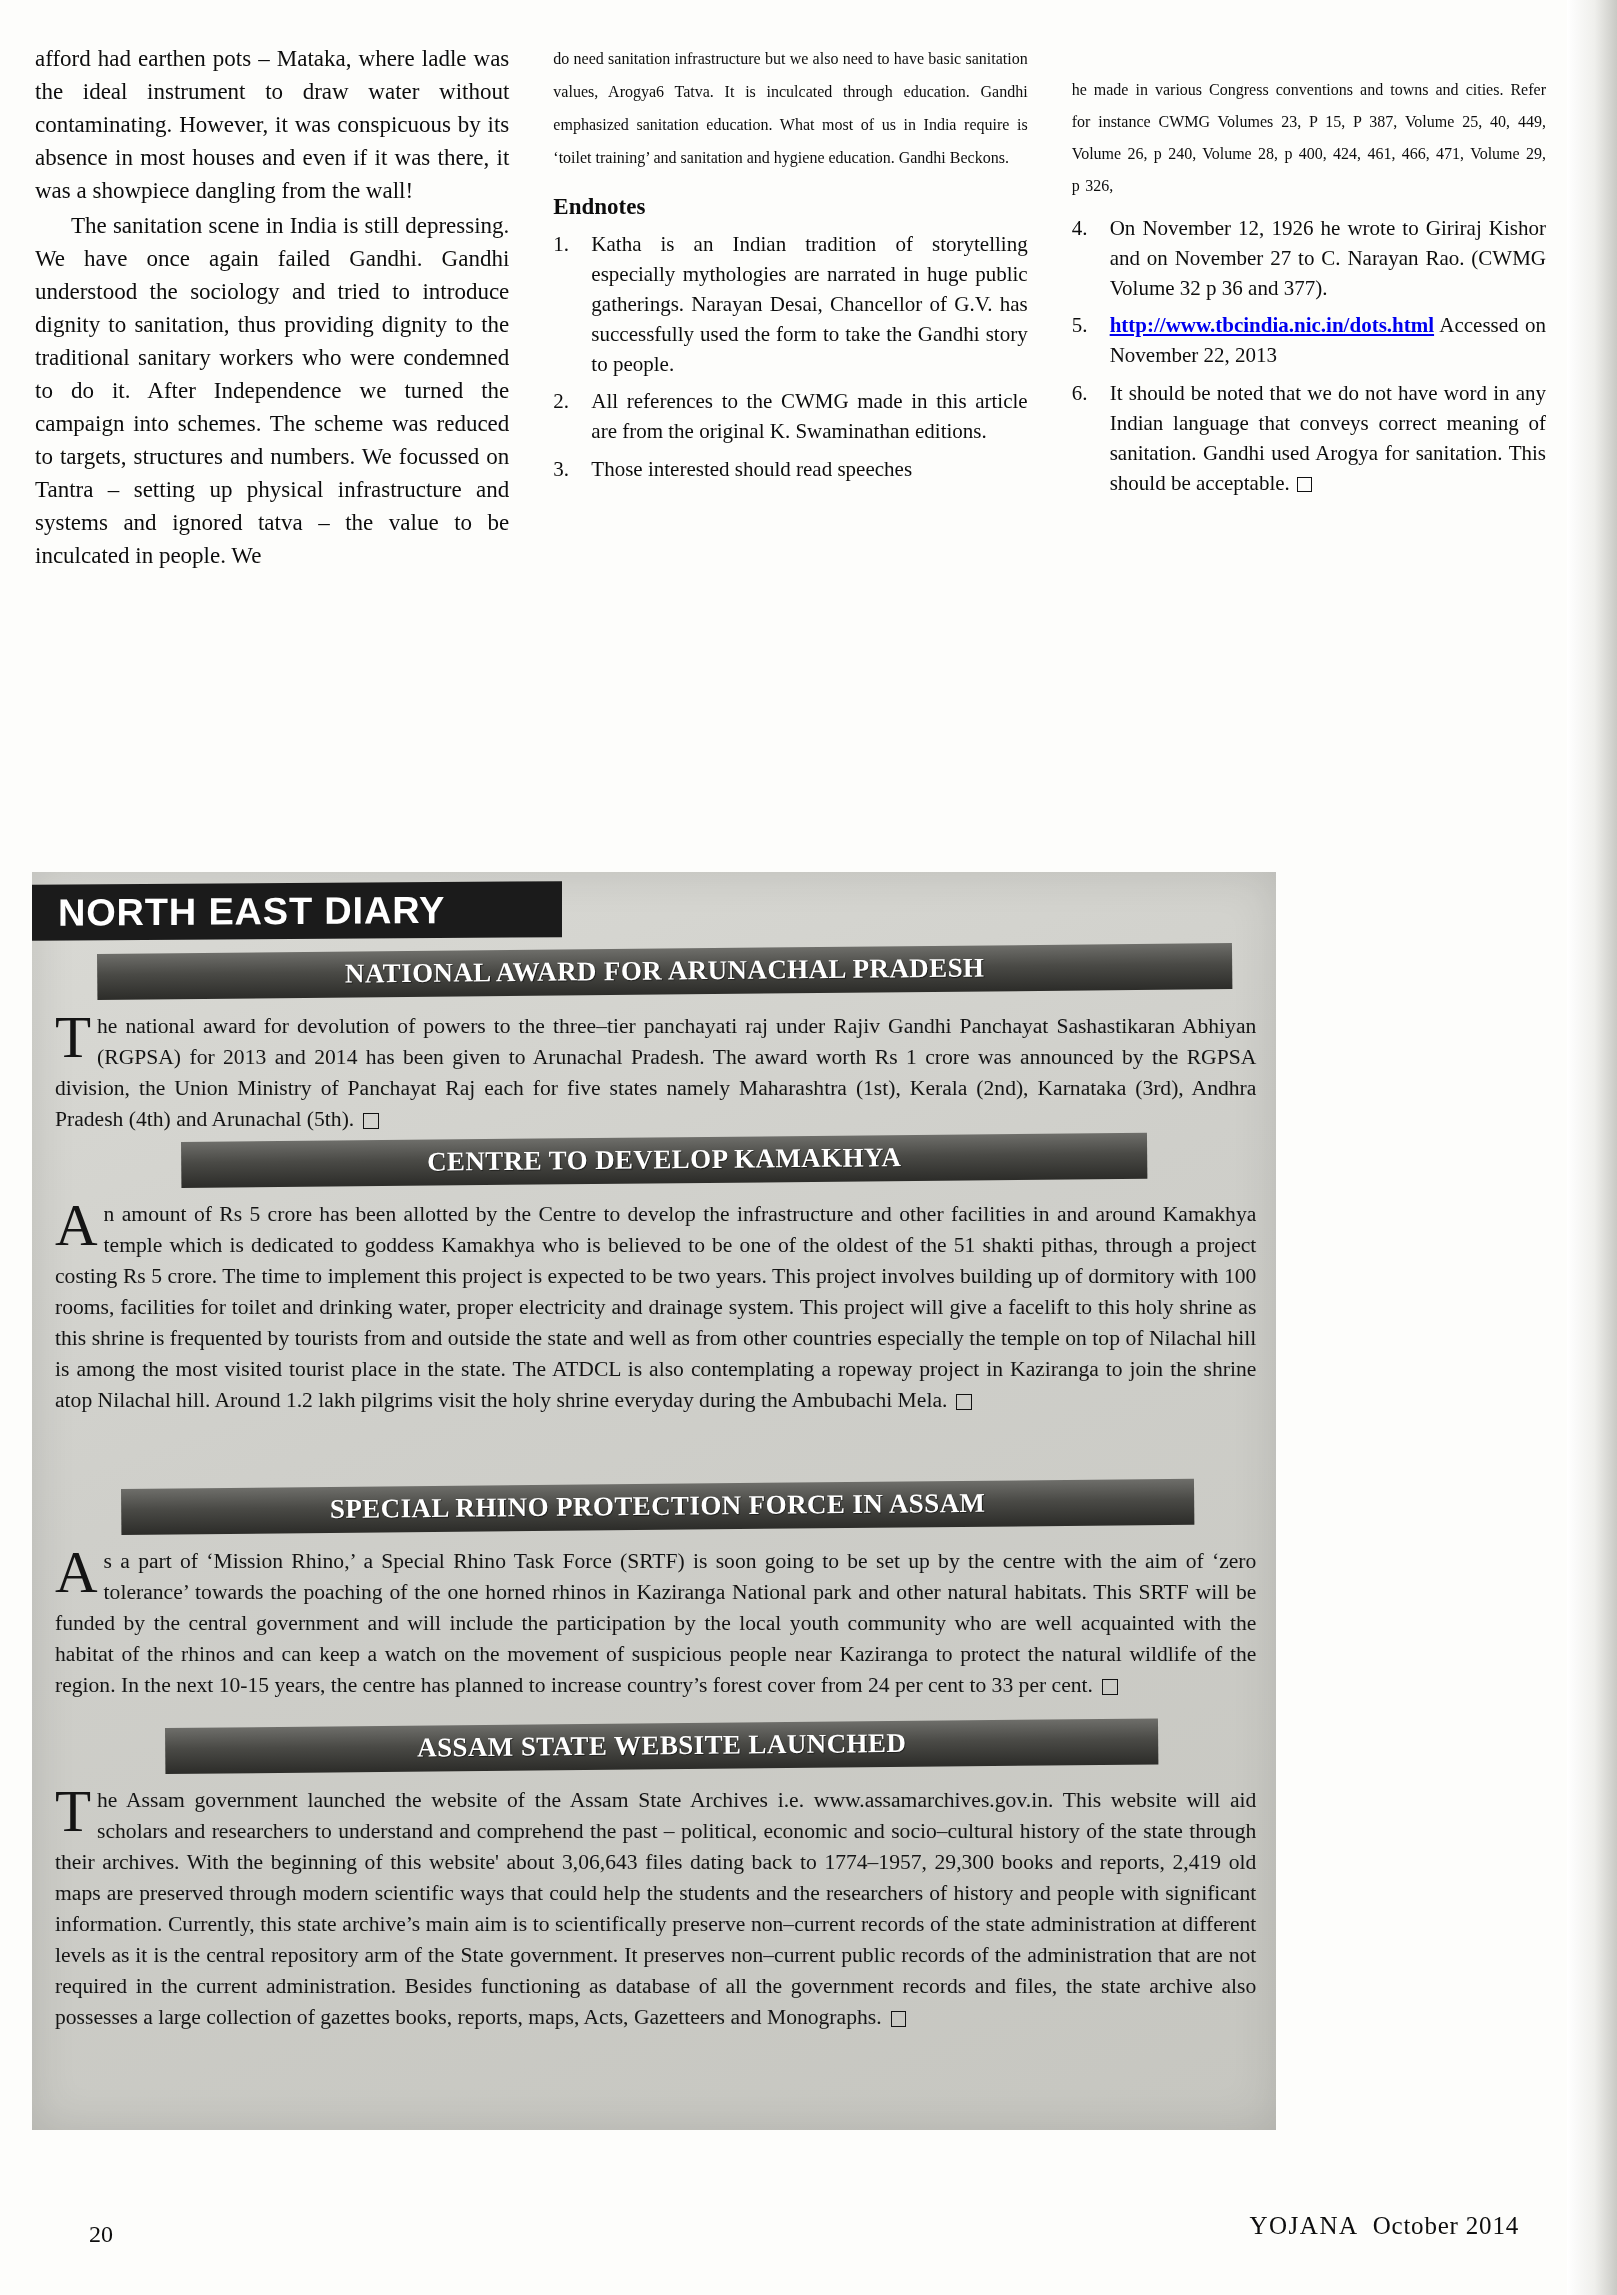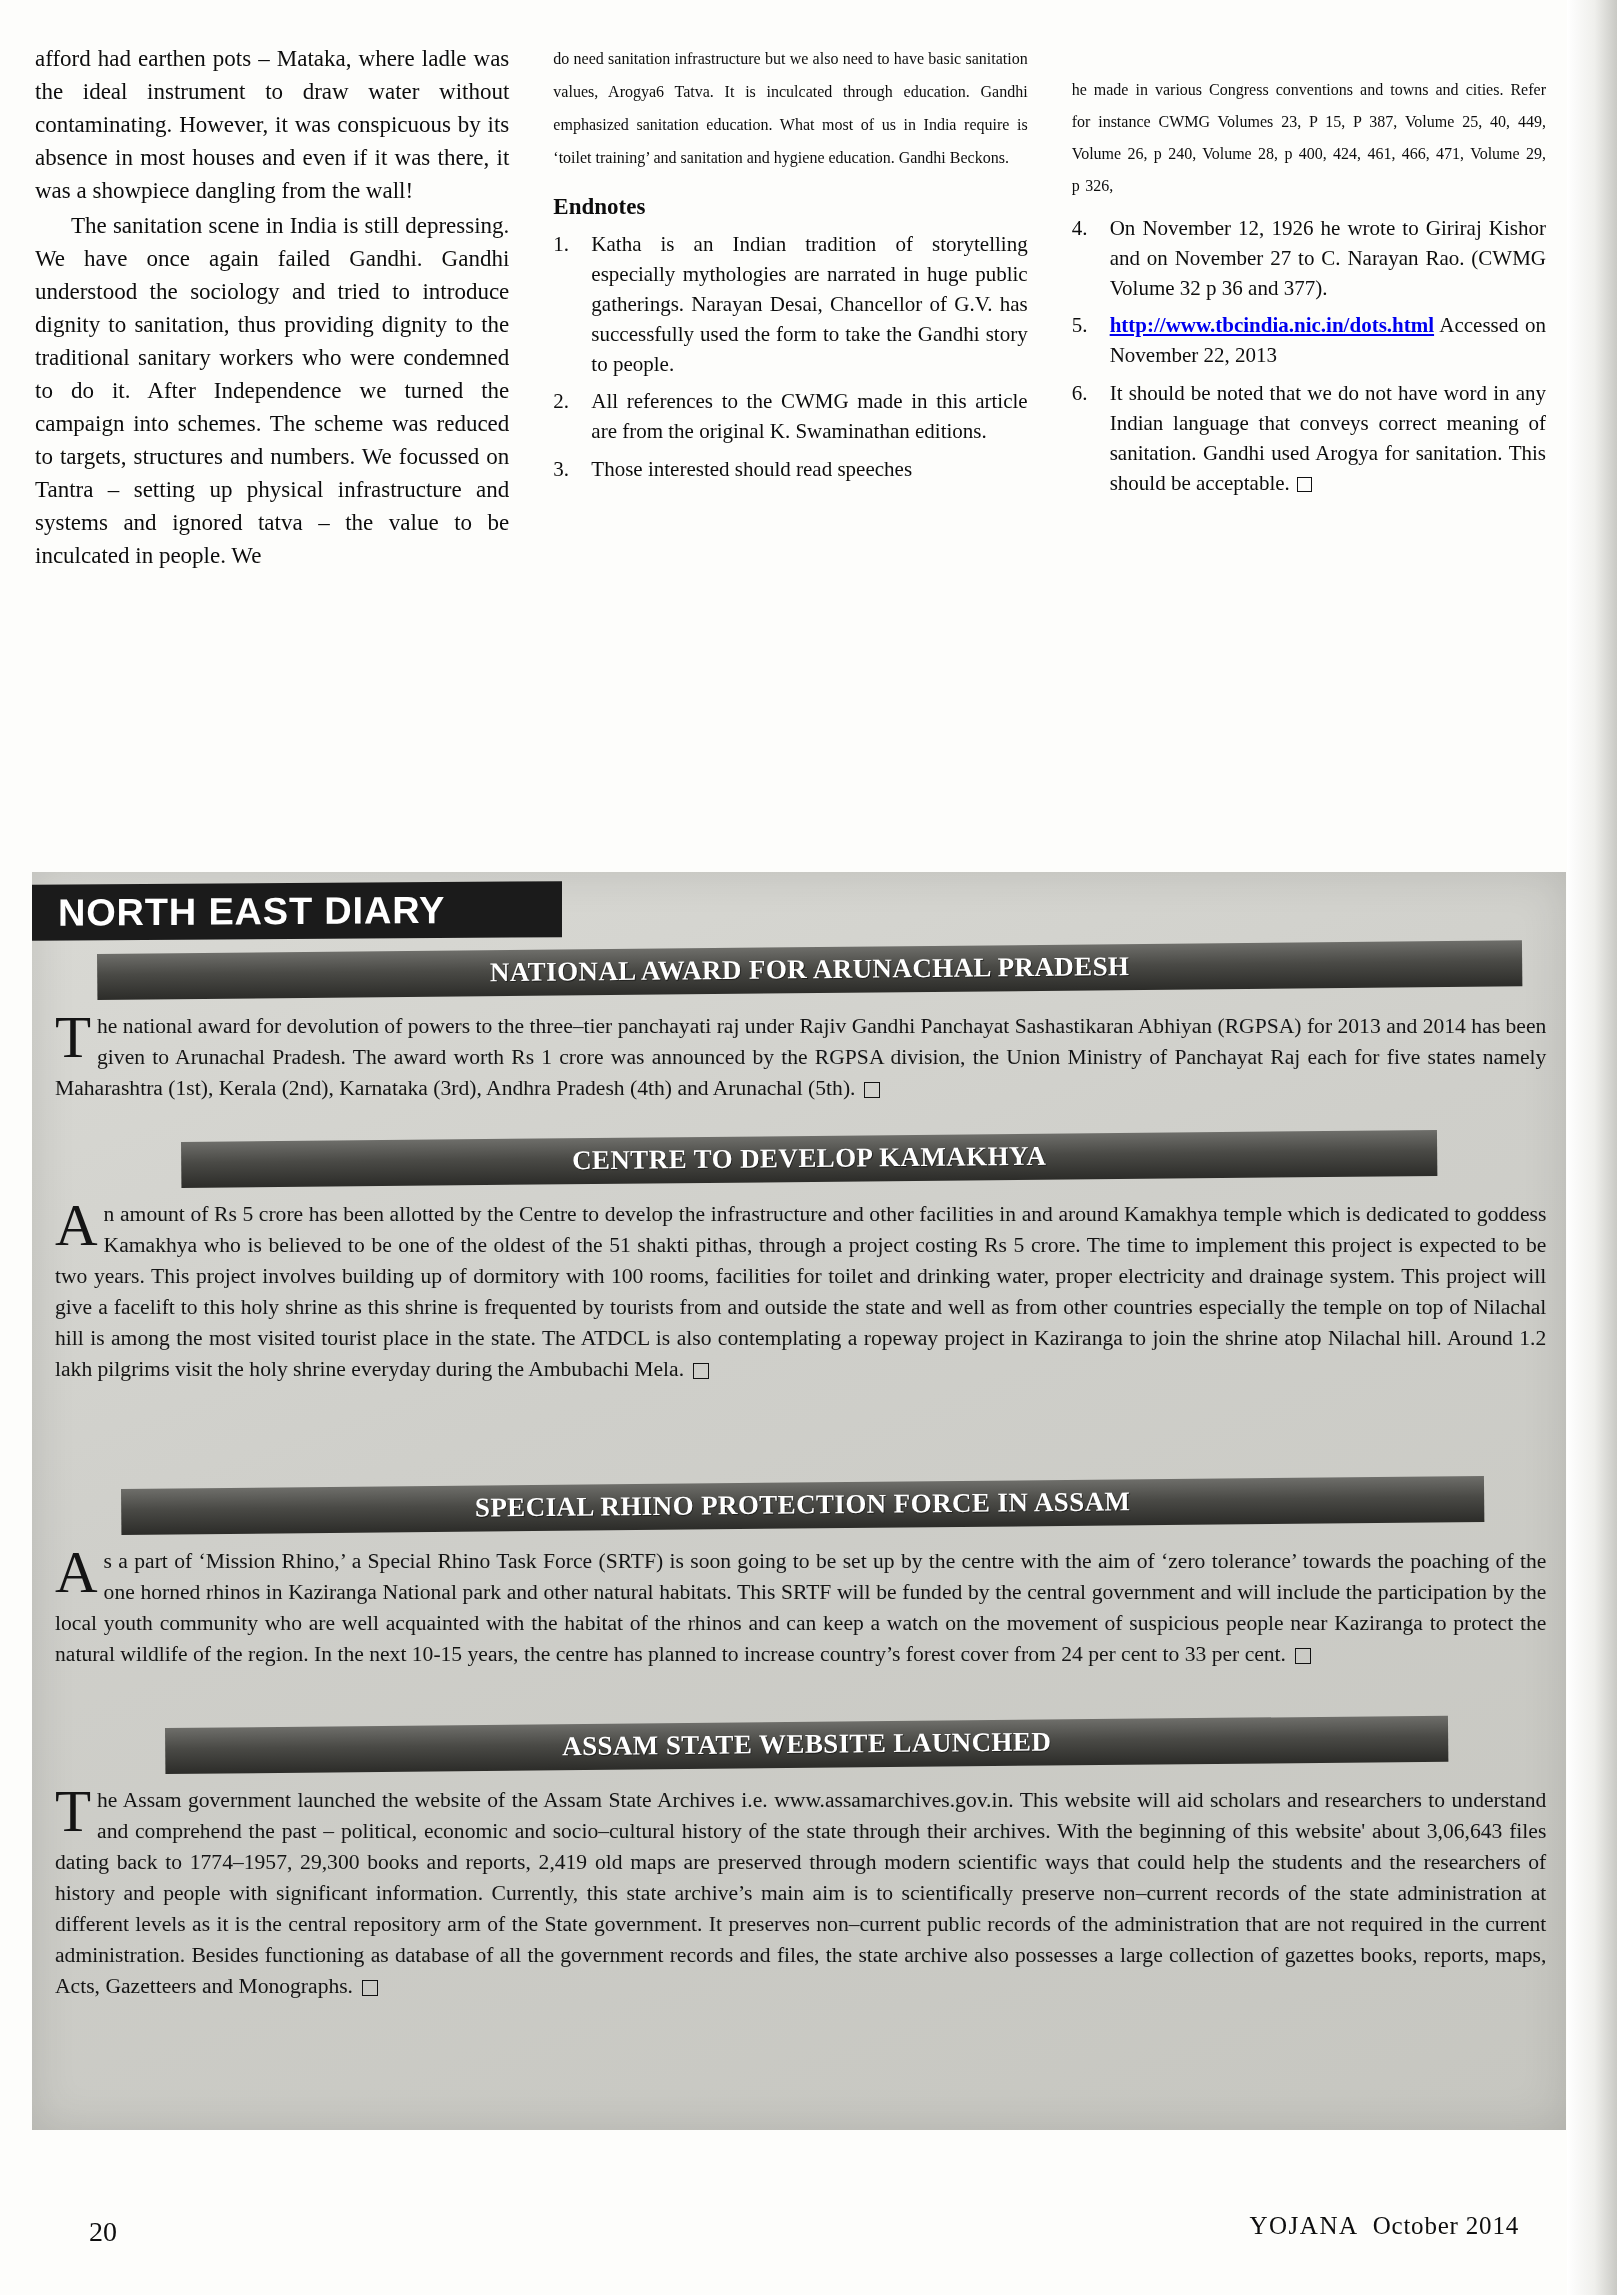--- a/index.html
+++ b/index.html
@@ -85,21 +85,21 @@
     border: 1.5px solid #111;
     margin-left: 7.6px;
     vertical-align: middle;
   }
 
   
   #diary {
     position: absolute;
     left: 32px;
     top: 872px;
-    width: 1534px;
+    width: 1244px;
     height: 1258px;
     background: linear-gradient(160deg,#d9d9d4 0%, #cfcfca 40%, #c6c6c0 100%);
     box-shadow: inset 0 0 45px rgba(0,0,0,0.12);
   }
   .diary-title {
     position: absolute;
     top: 10.6px; left: 0;
     width: 530px;
     height: 56px;
     background: #1b1b1b;
@@ -149,21 +149,21 @@
   }
 
   
   .skewed { transform: rotate(-0.55deg); transform-origin: left top; }
 
   
   .page-num {
     position: absolute;
     left: 89px;
     bottom: 47px;
-    font-size: 28px;
+    font-size: 24px;
   }
   .footer-right {
     position: absolute;
     right: 98px;
     bottom: 55px;
     font-size: 25px;
     letter-spacing: 0.8px;
     text-align: center;
   }
   .footer-right .jname { font-variant: small-caps; letter-spacing: 1.5px; }

